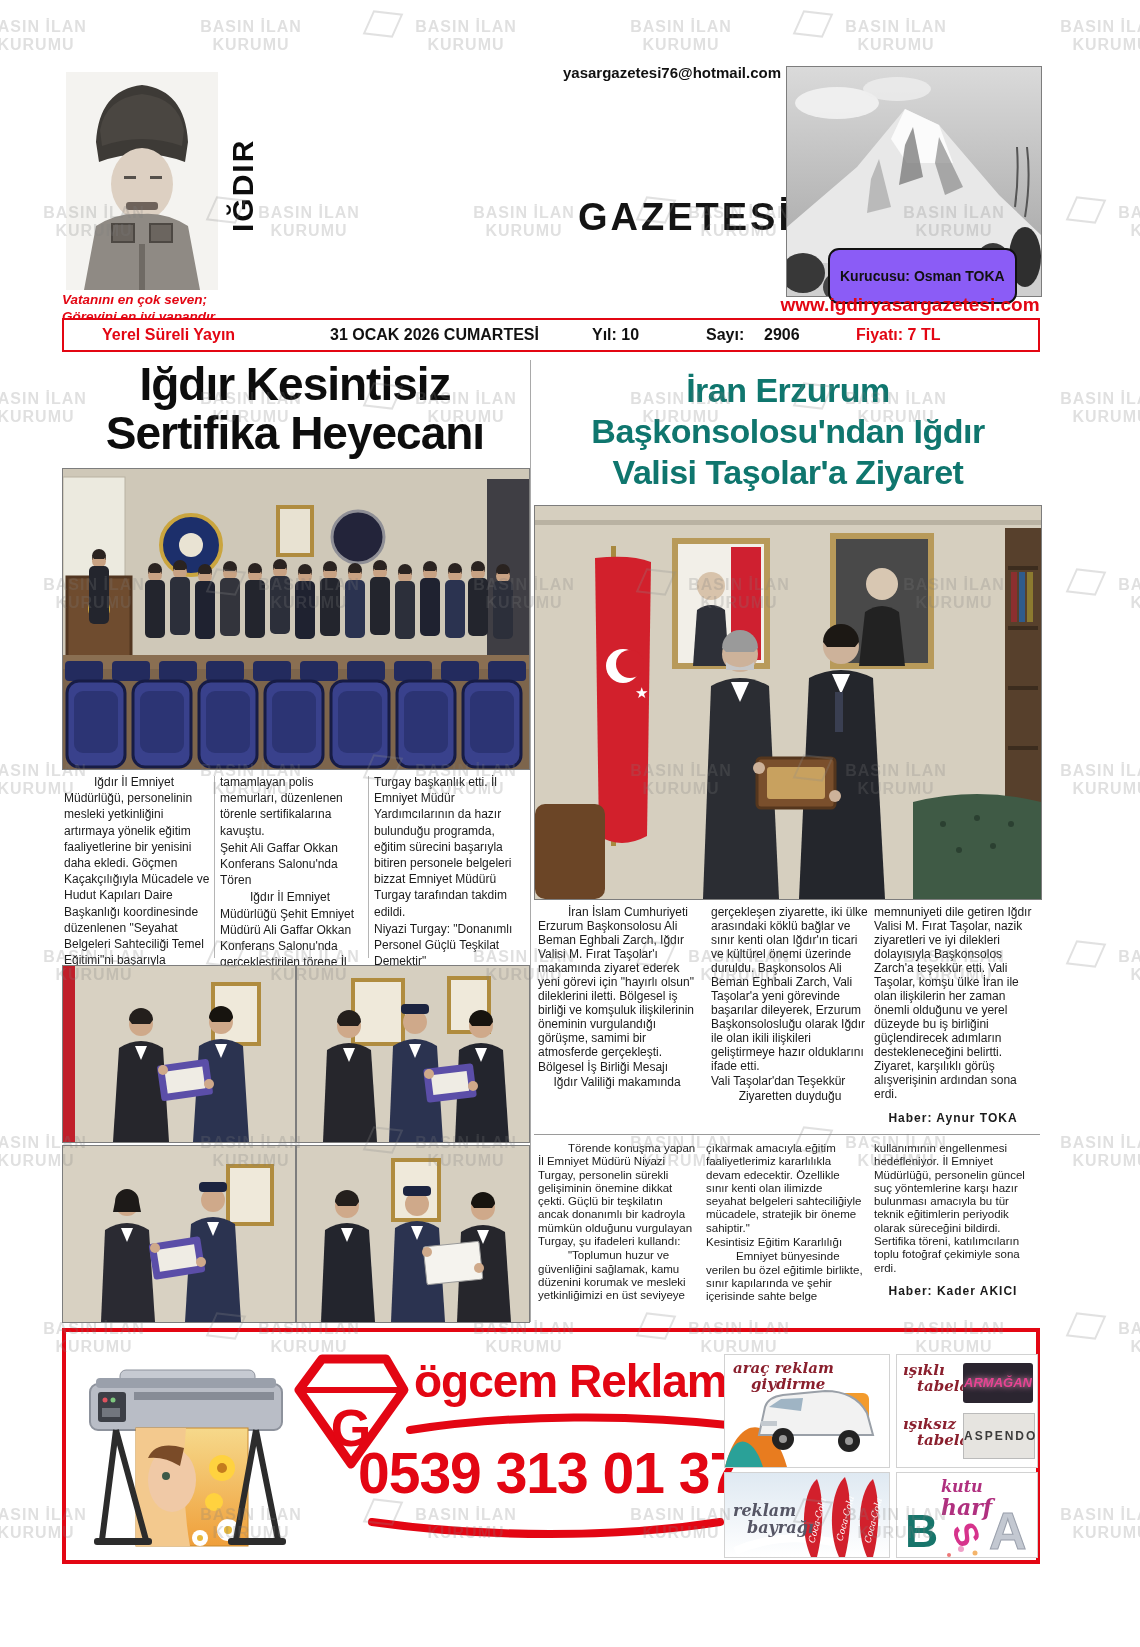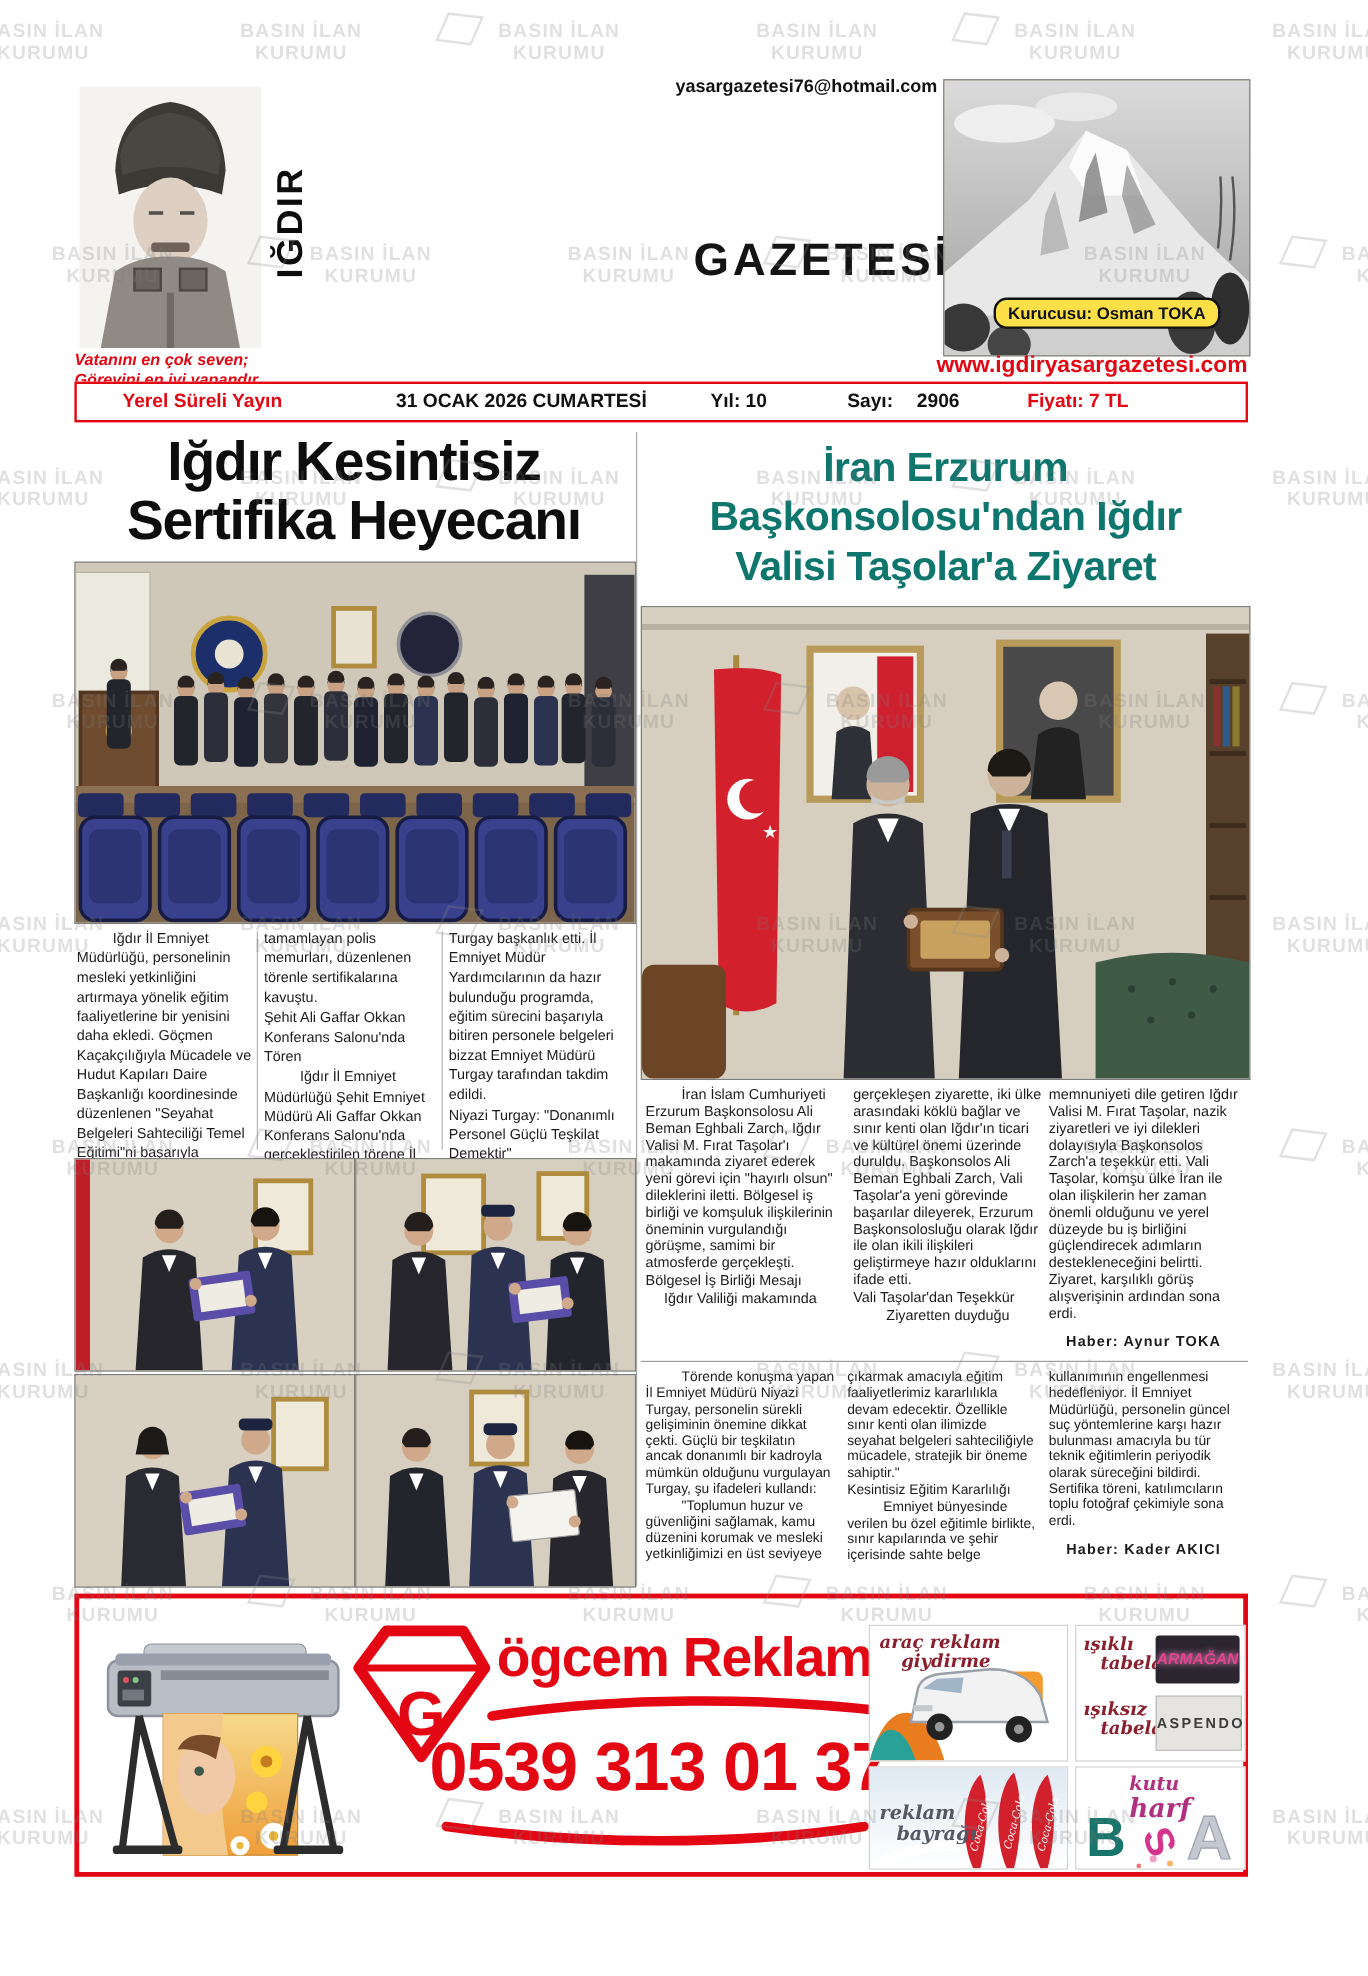--- a/index.html
+++ b/index.html
@@ -14,21 +14,21 @@
   .wm-cube{position:absolute;left:-32px;top:-6px;width:26px;height:20px;
            border:2px solid rgba(140,140,140,.26);transform:skew(-24deg,7deg);}
   
   .motto{font:bold italic 13.5px/1.25 "Liberation Sans",sans-serif;color:#e30613;}
   .email{font:bold 15px "Liberation Sans",sans-serif;color:#111;text-align:center;width:240px;}
   .city-vert{font:bold 30px "Liberation Sans",sans-serif;color:#0c0c0c;letter-spacing:2px;
              transform:rotate(-90deg);transform-origin:top left;}
   .logo-sub{font:bold 38px "Liberation Sans",sans-serif;color:#141414;letter-spacing:3px;}
   .tagline-box{background:#c9c9c9;width:330px;height:42px;line-height:42px;text-align:center;
                font:bold italic 21px "Liberation Sans",sans-serif;color:#e30613;}
-  .founder-box{background:#fde047;border:2px solid #111;border-radius:11px;padding:1px 10px;
+  .founder-box{background:#8b5cf6;border:2px solid #111;border-radius:11px;padding:16px 10px;
                font:bold 14px/20px "Liberation Sans",sans-serif;color:#111;}
   .website{font:bold 19px "Liberation Sans",sans-serif;color:#e30613;text-align:center;width:260px;}
   
   .infobar{border:2px solid #e30613;background:#fff;height:30px;}
   .infobar span{position:absolute;top:0;font:bold 16px/30px "Liberation Sans",sans-serif;white-space:nowrap;}
   .red{color:#e30613;}
   
   .hl-left{width:466px;text-align:center;font:bold 46px/1.06 "Liberation Sans",sans-serif;
            color:#0d0d0d;letter-spacing:-1px;}
   .hl-right{width:508px;text-align:center;font:bold 34px/1.2 "Liberation Sans",sans-serif;

